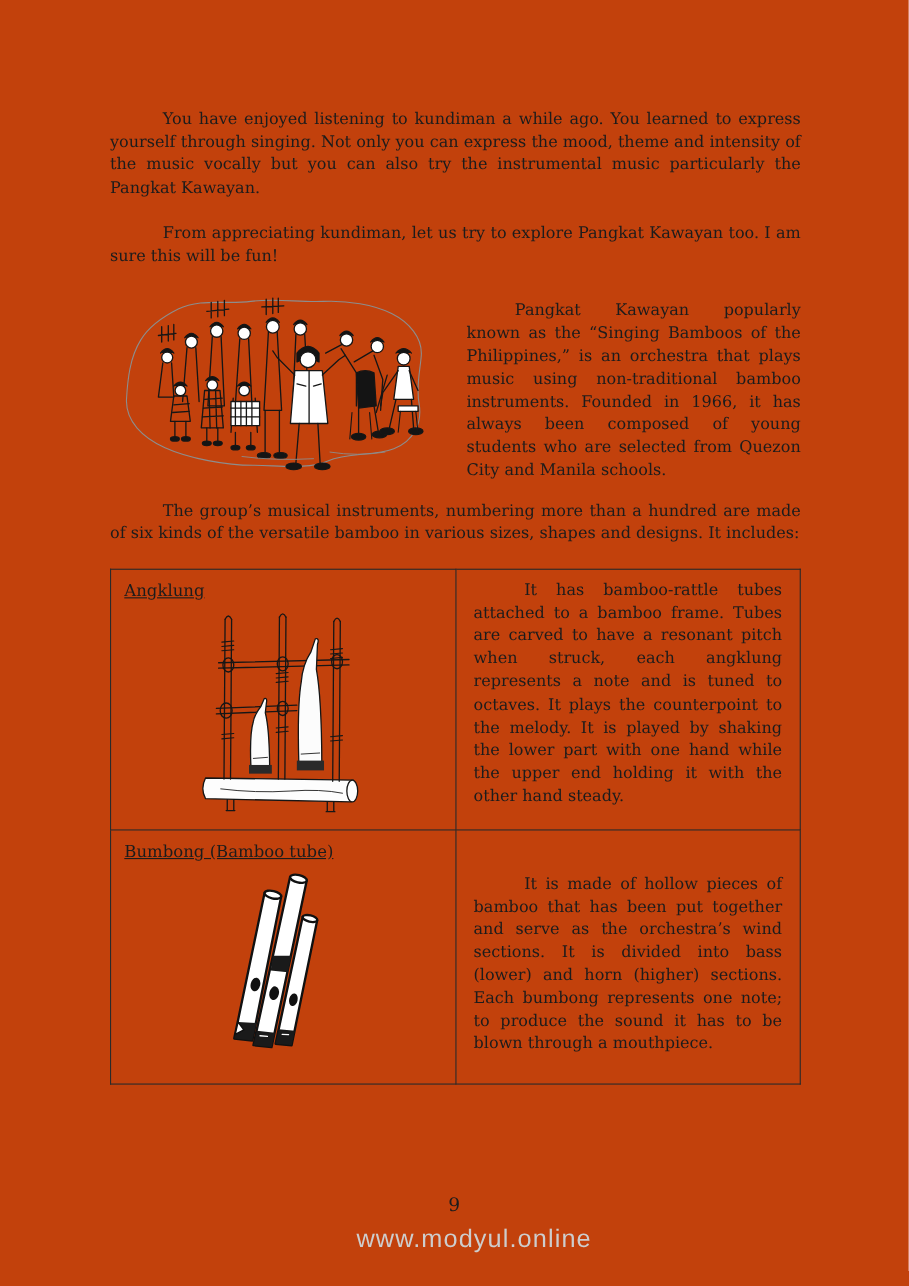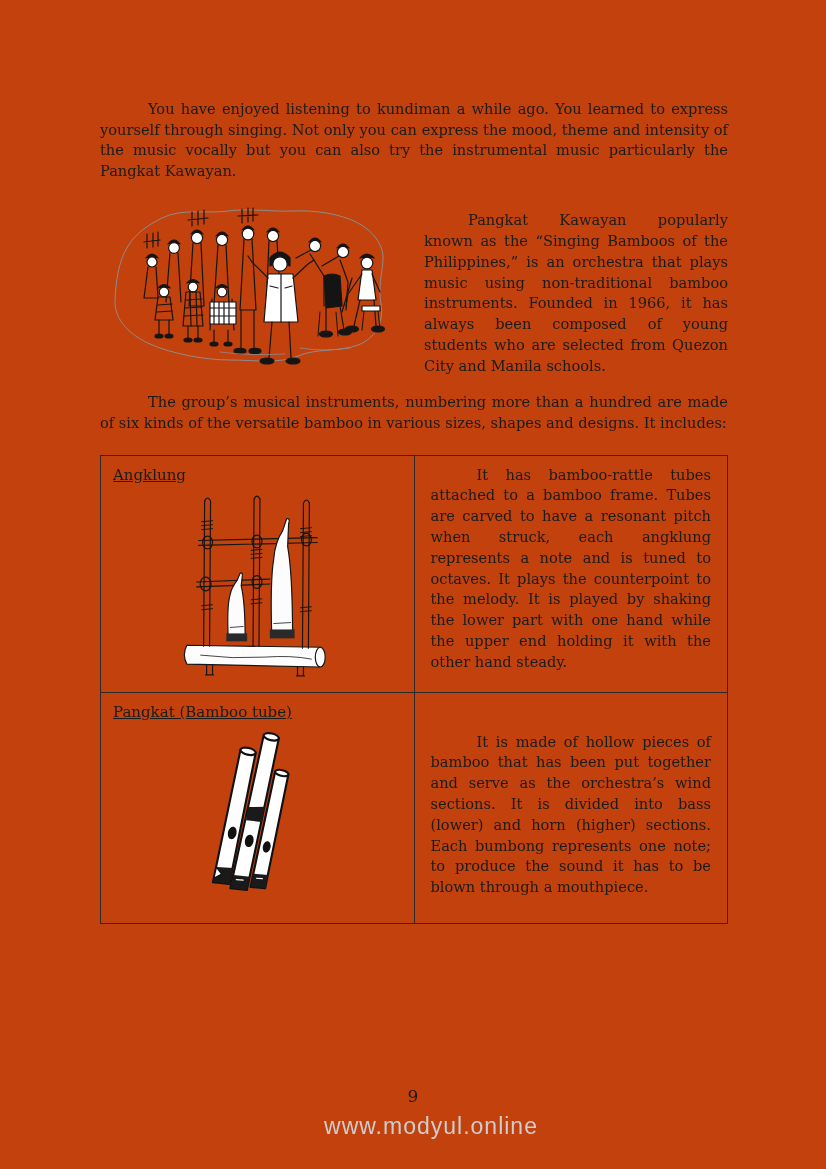--- a/index.html
+++ b/index.html
@@ -65,20 +65,21 @@
   svg .ink{stroke:#161616;fill:none;stroke-width:1.2;stroke-linecap:round;stroke-linejoin:round;}
 </style>
 </head>
 <body>
 
 <div class="page">
   <div class="content">
 
     <p class="body-text">You have enjoyed listening to kundiman a while ago. You learned to express yourself through singing. Not only you can express the mood, theme and intensity of the music vocally but you can also try the instrumental music particularly the Pangkat Kawayan.</p>
 
+    <p class="body-text">From appreciating kundiman, let us try to explore Pangkat Kawayan too. I am sure this will be fun!</p>
 
     <div class="feature-row">
       <div class="feature-image">
         
         <svg viewBox="0 0 300 176" width="300" height="176">
           <path d="M62,16 C82,6 106,12 128,9 C150,6 172,10 194,9 C216,8 240,12 256,20 C272,28 284,42 283,58 C282,72 278,86 281,102 C284,120 276,136 258,143 C240,150 216,146 198,154 C180,162 154,158 130,158 C106,158 72,152 50,142 C30,133 14,118 15,98 C16,80 18,60 28,44 C36,31 48,23 62,16 Z" fill="none" stroke="#8d8d8d" stroke-width="1"></path>
           <g class="ink">
 
             <path d="M46,56 Q52,48 58,56" fill="#141414"></path>
               <circle cx="52" cy="60" r="5" fill="#fff"></circle>
@@ -221,21 +222,21 @@
               </g>
             </svg>
           </div>
         </td>
         <td>
           <p class="cell-desc desc-row1">It has bamboo-rattle tubes attached to a bamboo frame. Tubes are carved to have a resonant pitch when struck, each angklung represents a note and is tuned to octaves. It plays the counterpoint to the melody. It is played by shaking the lower part with one hand while the upper end holding it with the other hand steady.</p>
         </td>
       </tr>
       <tr>
         <td class="cell-left" style="height:210px;">
-          <div class="cell-label">Pangkat (Bamboo tube)</div>
+          <div class="cell-label">Bumbong (Bamboo tube)</div>
           <div class="cell-image">
             
             <svg viewBox="0 0 150 190" width="145" height="184">
               <g transform="rotate(13 75 95)" stroke="#111111" stroke-width="2.2" fill="#ffffff" stroke-linejoin="round" stroke-linecap="round">
 
                 <path d="M62,10 Q70,6 78,10 L81,170 L64,172 Z"></path>
                 <ellipse cx="70" cy="10" rx="8" ry="3.5"></ellipse>
                 <path d="M63,86 L80,82 L80,98 L64,100 Z" fill="#1a1a1a" stroke="none"></path>
                 <path d="M64,158 L81,156 L81,170 L64,172 Z" fill="#1a1a1a" stroke="none"></path>
 

